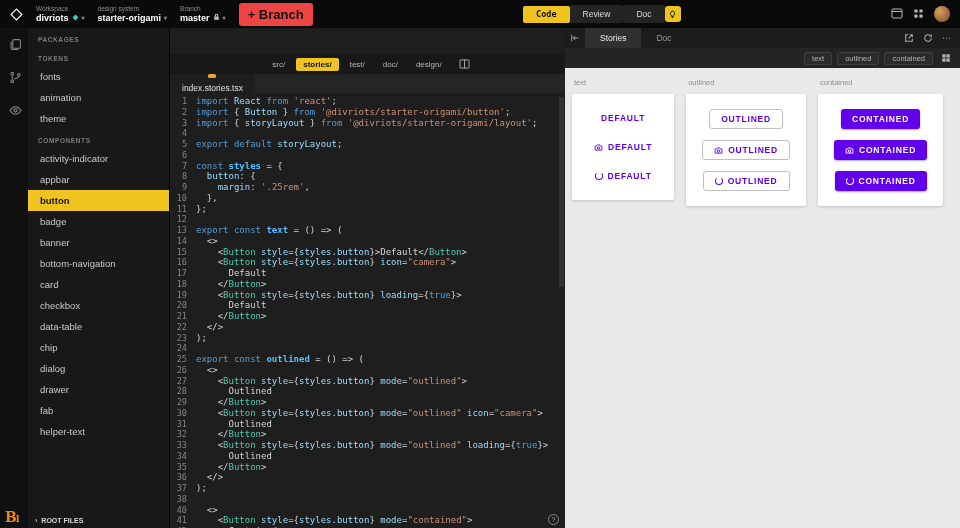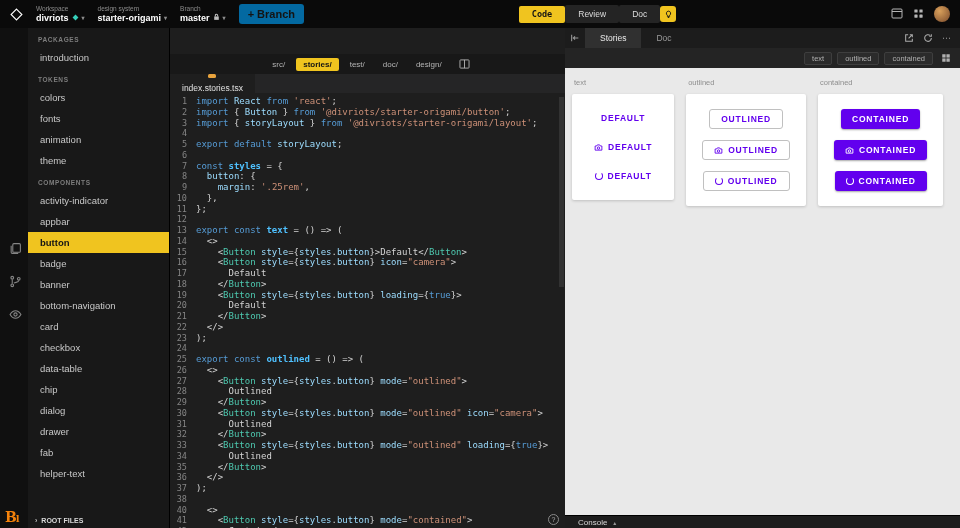--- a/index.html
+++ b/index.html
@@ -8,38 +8,38 @@
   .screen { position:relative; width:960px; height:528px; }
 
   
   .topbar { position:absolute; top:0; left:0; width:960px; height:28px; background:#0a0a0a;
     display:flex; align-items:center; gap:13px; padding:0 10px; z-index:10; }
   .brand-icon { display:flex; align-items:center; }
   .tb-group { display:flex; flex-direction:column; justify-content:center; line-height:1.15; cursor:pointer; }
   .tb-label { font-size:6.5px; color:#8d8d8d; }
   .tb-value { font-size:9px; color:#fff; font-weight:bold; display:flex; align-items:center; gap:3px; white-space:nowrap; }
   .chev { color:#8d8d8d; font-size:6px; line-height:1; }
-  .btn-branch { background:#0369a1; color:#141414; border:none; font-size:11px; font-weight:bold;
+  .btn-branch { background:#ef4444; color:#141414; border:none; font-size:13px; font-weight:bold;
     padding:4px 9px; border-radius:3px; cursor:pointer; font-family:inherit; }
   .tb-spacer { flex:1; }
   .center-group { display:flex; align-items:center; gap:0; }
   .tb-btn { border:none; font-family:inherit; font-size:8.5px; padding:4px 13px; border-radius:2px; cursor:pointer; }
   .tb-btn.code { background:#f0c41f; color:#141414; font-weight:bold; }
   .tb-btn.dark { background:#242424; color:#dcdcdc; }
   .bulb-btn { width:16px; height:16px; background:#f0c41f; border-radius:3px; display:flex;
     align-items:center; justify-content:center; cursor:pointer; }
   .tb-icons { display:flex; align-items:center; gap:10px; }
   .avatar { width:16px; height:16px; border-radius:50%;
     background:radial-gradient(circle at 35% 32%, #d9a express05b, #7a4a2b); }
   .avatar { background:radial-gradient(circle at 35% 32%, #d9a05b, #7a4a2b); }
 
   
   .iconrail { position:absolute; top:28px; left:0; width:32px; height:500px; background:#101010;
     display:flex; flex-direction:column; align-items:center; padding-top:9px; gap:15px;
-    border-right:1px solid #000;justify-content:center; }
+    border-right:1px solid #000; }
   .rail-icon { cursor:pointer; opacity:.85; }
   .rail-logo { position:absolute; bottom:3px; left:5px; color:#f4820b; font-size:14px; font-weight:bold;
     font-family:"DejaVu Serif", serif; letter-spacing:-1px; cursor:pointer; }
 
   
   .sidebar { position:absolute; top:28px; left:28px; width:142px; height:500px; background:#181818;
     overflow:hidden; border-right:1px solid #000; }
   .section-header { font-size:6.5px; font-weight:bold; letter-spacing:.6px; color:#7d7d7d;
     padding:8px 0 4px 10px; }
   .side-item { height:21px; line-height:21px; padding-left:12px; font-size:9.5px; color:#c9c9c9;
@@ -199,23 +199,21 @@
           <path d="M2 12s4-7 10-7 10 7 10 7-4 7-10 7-10-7-10-7z"></path>
           <circle cx="12" cy="12" r="3"></circle>
         </svg>
     </span>
     <span class="rail-logo">B<span style="font-size:10px;">l</span></span>
   </nav>
 
   <aside class="sidebar">
     <div>
         <div class="section-header">PACKAGES</div>
-        <div class="side-item">introduction</div>
         <div class="section-header">TOKENS</div>
-        <div class="side-item">colors</div>
         <div class="side-item">fonts</div>
         <div class="side-item">animation</div>
         <div class="side-item">theme</div>
         <div class="section-header">COMPONENTS</div>
         <div class="side-item">activity-indicator</div>
         <div class="side-item">appbar</div>
         <div class="side-item selected">button</div>
         <div class="side-item">badge</div>
         <div class="side-item">banner</div>
         <div class="side-item">bottom-navigation</div>
@@ -523,21 +521,17 @@
               </span>
               <span>CONTAINED</span>
             </button>
             <button class="sbtn contained">
               <span class="spin"></span>
               <span>CONTAINED</span>
             </button>
           </div>
         </div>
       </div>
-    <div class="console-bar">
-      <span class="console-label">Console</span>
-      <span class="console-chev">▴</span>
-    </div>
   </section>
 
   <div class="help-fab">?</div>
 
 </div>
 
 </body></html>

